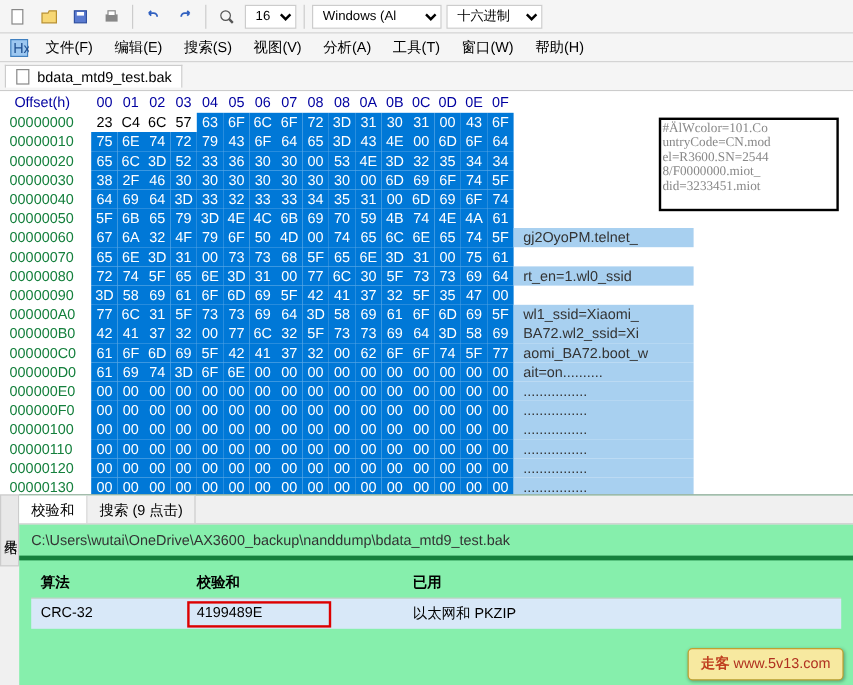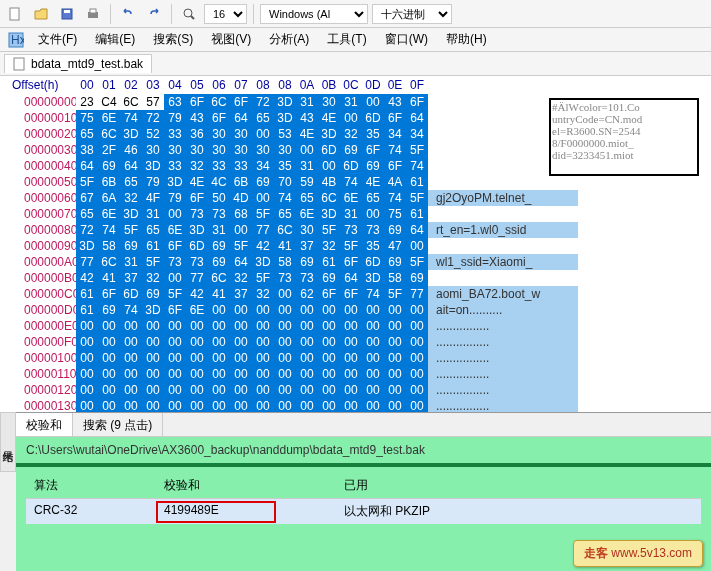--- a/index.html
+++ b/index.html
@@ -12,34 +12,34 @@
 .mico{width:16px;height:16px;margin-right:4px}
 .mitem{padding:2px 8px;cursor:pointer}
 .filetab{height:24px;background:#f5f5f5;border-bottom:1px solid #ccc;display:flex;align-items:center;padding:0 4px}
 .ftab{display:flex;align-items:center;gap:4px;padding:2px 8px;background:#fff;border:1px solid #ccc;border-bottom:none}
 .fico{width:14px;height:14px}
 .hexview{background:#fff;height:336px;overflow:hidden;position:relative}
 .hexhdr{display:flex;padding:2px 0;font-family:Consolas,monospace;color:#0000a0}
 .hexhdr .offh{width:76px;padding-left:12px}
 .hexhdr .colh{width:22px;text-align:center}
 .hexrow{display:flex;font-family:Consolas,monospace;line-height:16px;height:16px}
-.offc{width:76px;padding-left:24px;color:#be185d}
+.offc{width:76px;padding-left:8px;color:#15803d}
 .hexc{width:22px;text-align:center;background:#0078d7;color:#fff}
 .hexc.norm{background:#fff;color:#000}
 .ascc{width:150px;padding-left:8px;background:#a8d0f0;color:#333;white-space:pre;overflow:hidden}
 .asciibox{position:absolute;right:12px;top:22px;width:150px;height:78px;border:2px solid #000;background:#fff;font-family:Liberation Serif, serif;font-size:11px;padding:1px;overflow:hidden;white-space:pre;color:#888}
 .vtabs{position:absolute;left:0;top:412px;width:16px;height:60px;writing-mode:vertical-rl;text-align:center;font-size:11px;background:#e8e8e8;border:1px solid #ccc}
 .bottompane{position:absolute;top:412px;left:16px;right:0;height:198px;background:#86efac;border-top:1px solid #999}
 .btabs{height:24px;display:flex;border-bottom:1px solid #ccc;background:#f0f0f0}
 .btab{padding:4px 10px;border-right:1px solid #ccc;background:#fff;cursor:pointer}
 .btab.inact{background:#f0f0f0}
 .bpath{padding:6px 10px;color:#333;border-bottom:4px solid #15803d}
 .btable{margin:6px 10px}
 .bthdr{display:flex;border-bottom:1px solid #ccc;padding:4px 0}
-.bth{flex:0 0 130px;padding-left:8px;font-weight:normal}
+.bth{flex:0 0 130px;padding-left:8px;font-weight:bold}
 .bth.w2{flex:0 0 180px}
 .bth.w3{flex:0 0 200px}
 .btrow{display:flex;padding:4px 0;background:#d8e8f8}
 .btd{flex:0 0 130px;padding-left:8px}
 .btd.w2{flex:0 0 180px;position:relative}
 .btd.w3{flex:0 0 200px}
 .redbox{position:absolute;left:0;top:-2px;width:120px;height:22px;border:2px solid #d00;pointer-events:none}
 .watermark{position:absolute;right:8px;bottom:4px;background:#f7e9a0;border:1px solid #c0a030;border-radius:4px;padding:4px 10px;font-size:12px;color:#b03020;box-shadow:1px 1px 3px rgba(0,0,0,.3)}
 .watermark b{color:#c04020}
 </style>
@@ -369,20 +369,21 @@
         <div class="hexc">6C</div>
         <div class="hexc">32</div>
         <div class="hexc">5F</div>
         <div class="hexc">73</div>
         <div class="hexc">73</div>
         <div class="hexc">69</div>
         <div class="hexc">64</div>
         <div class="hexc">3D</div>
         <div class="hexc">58</div>
         <div class="hexc">69</div>
+        <div class="ascc">BA72.wl2_ssid=Xi</div>
       </div>
       <div class="hexrow">
         <div class="offc">000000C0</div>
         <div class="hexc">61</div>
         <div class="hexc">6F</div>
         <div class="hexc">6D</div>
         <div class="hexc">69</div>
         <div class="hexc">5F</div>
         <div class="hexc">42</div>
         <div class="hexc">41</div>

